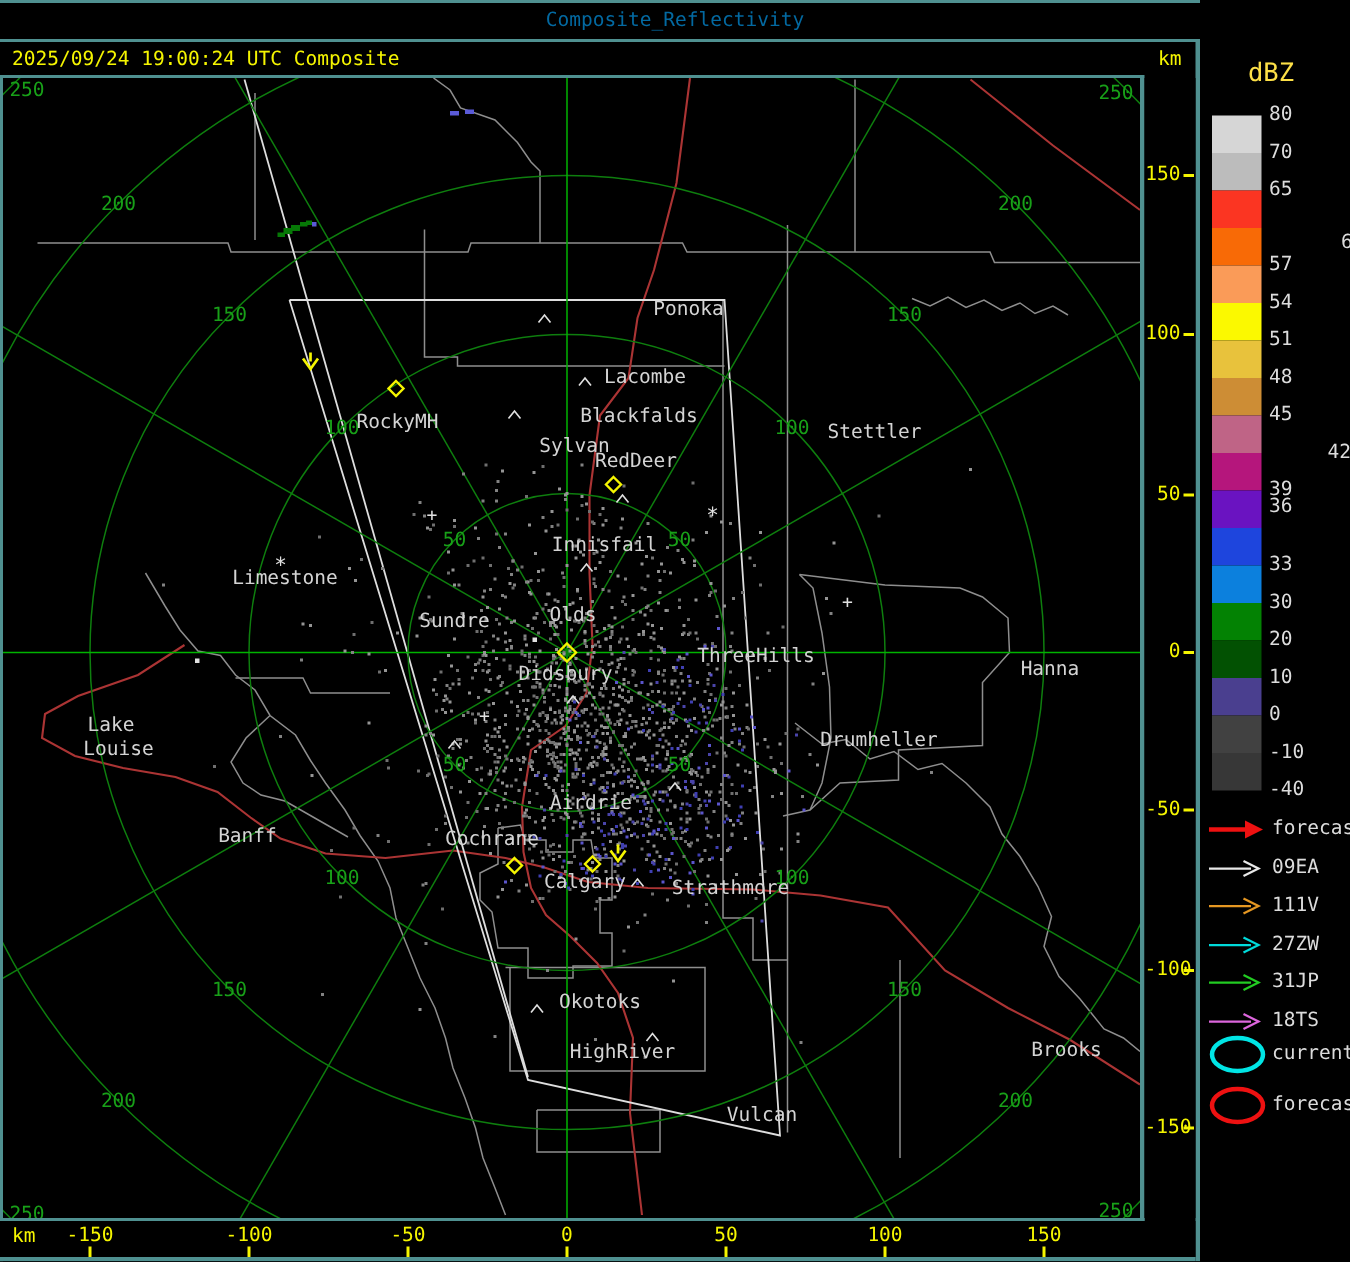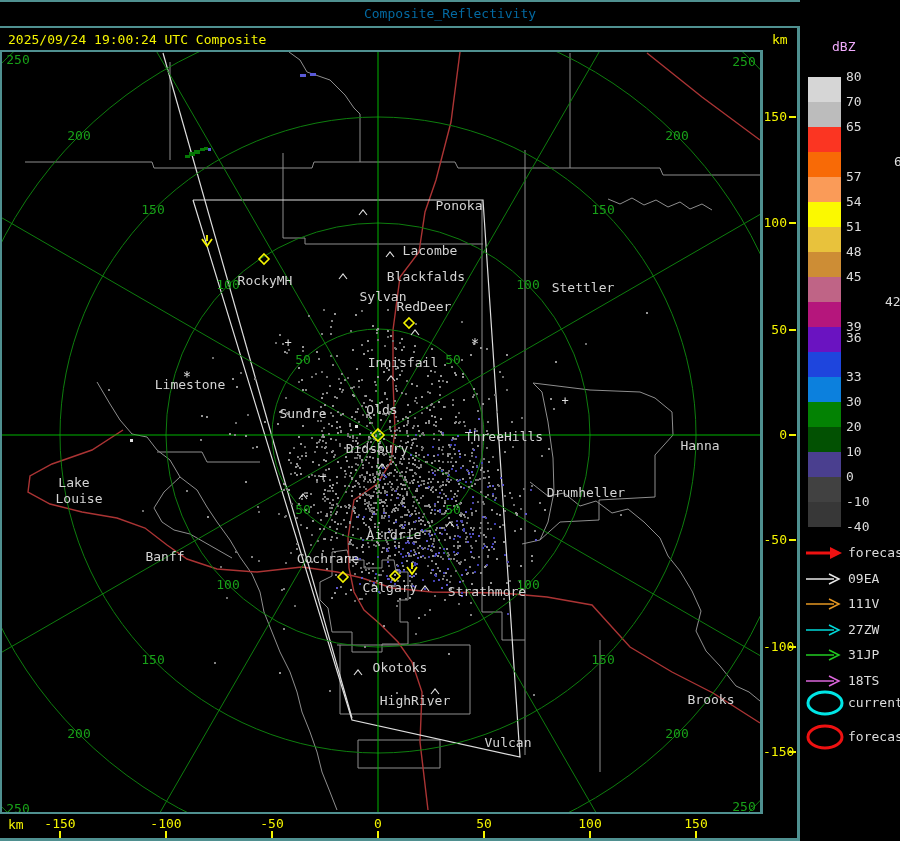--- a/index.html
+++ b/index.html
@@ -13,21 +13,21 @@
   #km-right{position:absolute;left:772px;top:32px;color:#f5f500;font-size:13px;}
   #mapwrap{position:absolute;left:2px;top:52px;width:758px;height:760px;background:#000;overflow:hidden;}
   #raxis{position:absolute;left:763px;top:52px;width:34px;height:760px;background:#000;}
   .rlabel{position:absolute;left:0;width:24px;text-align:right;color:#f5f500;font-size:13px;height:14px;line-height:14px;}
   .rtick{position:absolute;left:26px;width:7px;height:2px;background:#f5f500;}
   #baxis{position:absolute;left:0;top:814px;width:797px;height:24px;background:#000;}
   .blabel{position:absolute;top:2px;width:60px;margin-left:-30px;text-align:center;color:#f5f500;font-size:13px;}
   .btick{position:absolute;top:17px;width:2px;height:7px;background:#f5f500;}
   #km-bottom{position:absolute;left:8px;top:3px;color:#f5f500;font-size:13px;}
   #sidebar{position:absolute;left:800px;top:0;width:100px;height:841px;background:#000;}
-  #dbz-title{position:absolute;left:32px;top:39px;color:#f0abfc;font-size:13px;}
+  #dbz-title{position:absolute;left:32px;top:39px;color:#fde047;font-size:17px;}
   .swatch{position:absolute;left:8px;width:33px;height:25px;}
   .swlabel{position:absolute;left:46px;width:48px;height:14px;line-height:14px;color:#dcdcdc;font-size:13px;}
   .legitem-label{position:absolute;left:48px;width:52px;height:14px;line-height:14px;color:#dcdcdc;font-size:13px;}
   .legsvg{position:absolute;left:4px;}
   svg text{font-family:"DejaVu Sans Mono","Liberation Mono",monospace;}
 </style>
 </head>
 <body>
 
 <div id="win">

